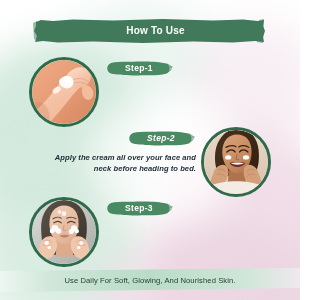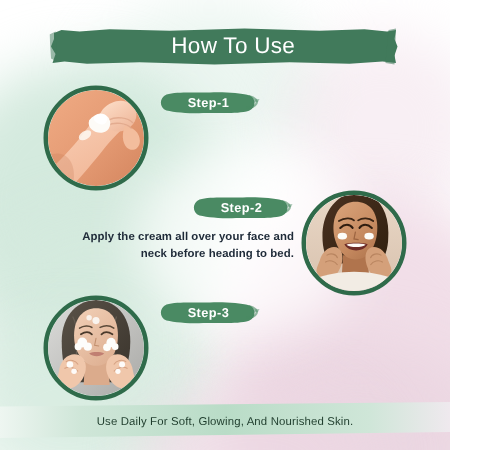--- a/index.html
+++ b/index.html
@@ -24,21 +24,21 @@
   .w-pink-4 { right:50px;  top:255px; width:160px; height:100px; background:rgba(236,215,226,.7); }
   .w-white  { left:90px;  top:95px;  width:150px; height:130px; background:rgba(255,255,255,.75); }
 
   
   #header-banner {
     position:absolute; left:33px; top:17px; width:233px; height:28px; z-index:3;
   }
   #header-banner svg { display:block; width:100%; height:100%; }
   #header-title {
     position:absolute; inset:0; display:flex; align-items:center; justify-content:center;
-    color:#ffffff; font-size:15px; font-weight:normal; letter-spacing:.2px;
+    color:#ffffff; font-size:10px; font-weight:bold; letter-spacing:.2px;
     padding-bottom:1px;
     padding-left:12px;
   }
 
   
   .step { position:absolute; z-index:3; }
   #step-1 { left:0; top:56px;  width:300px; height:72px; }
   #step-2 { left:0; top:126px; width:300px; height:72px; }
   #step-3 { left:0; top:196px; width:300px; height:72px; }
 
@@ -48,21 +48,21 @@
     border:3px solid #2f6b4a; overflow:hidden; top:1px;
   }
   .photo-ring.left  { left:29px; }
   .photo-ring.right { right:29px; }
   .photo-inner { position:absolute; inset:0; border-radius:50%; overflow:hidden; }
   .photo-inner svg { display:block; width:100%; height:100%; }
 
   
   .step-body { position:absolute; top:4px; }
   .step-body.left-text  { left:104px;  width:160px; text-align:left; }
-  .step-body.right-text { right:104px; width:160px; text-align:right; }
+  .step-body.right-text { right:104px; width:160px; text-align:right;font-style:italic; }
 
   
   .pill { position:relative; width:70px; height:17px;text-align:center; }
   .pill.to-right { margin-left:auto; }
   .pill svg { display:block; width:100%; height:100%; }
   .pill-label {
     position:absolute; inset:0; display:flex; align-items:center; justify-content:center;
     color:#ffffff; font-size:8.5px; font-weight:bold; letter-spacing:.3px; padding-bottom:1px;
   }
   .step-desc {

